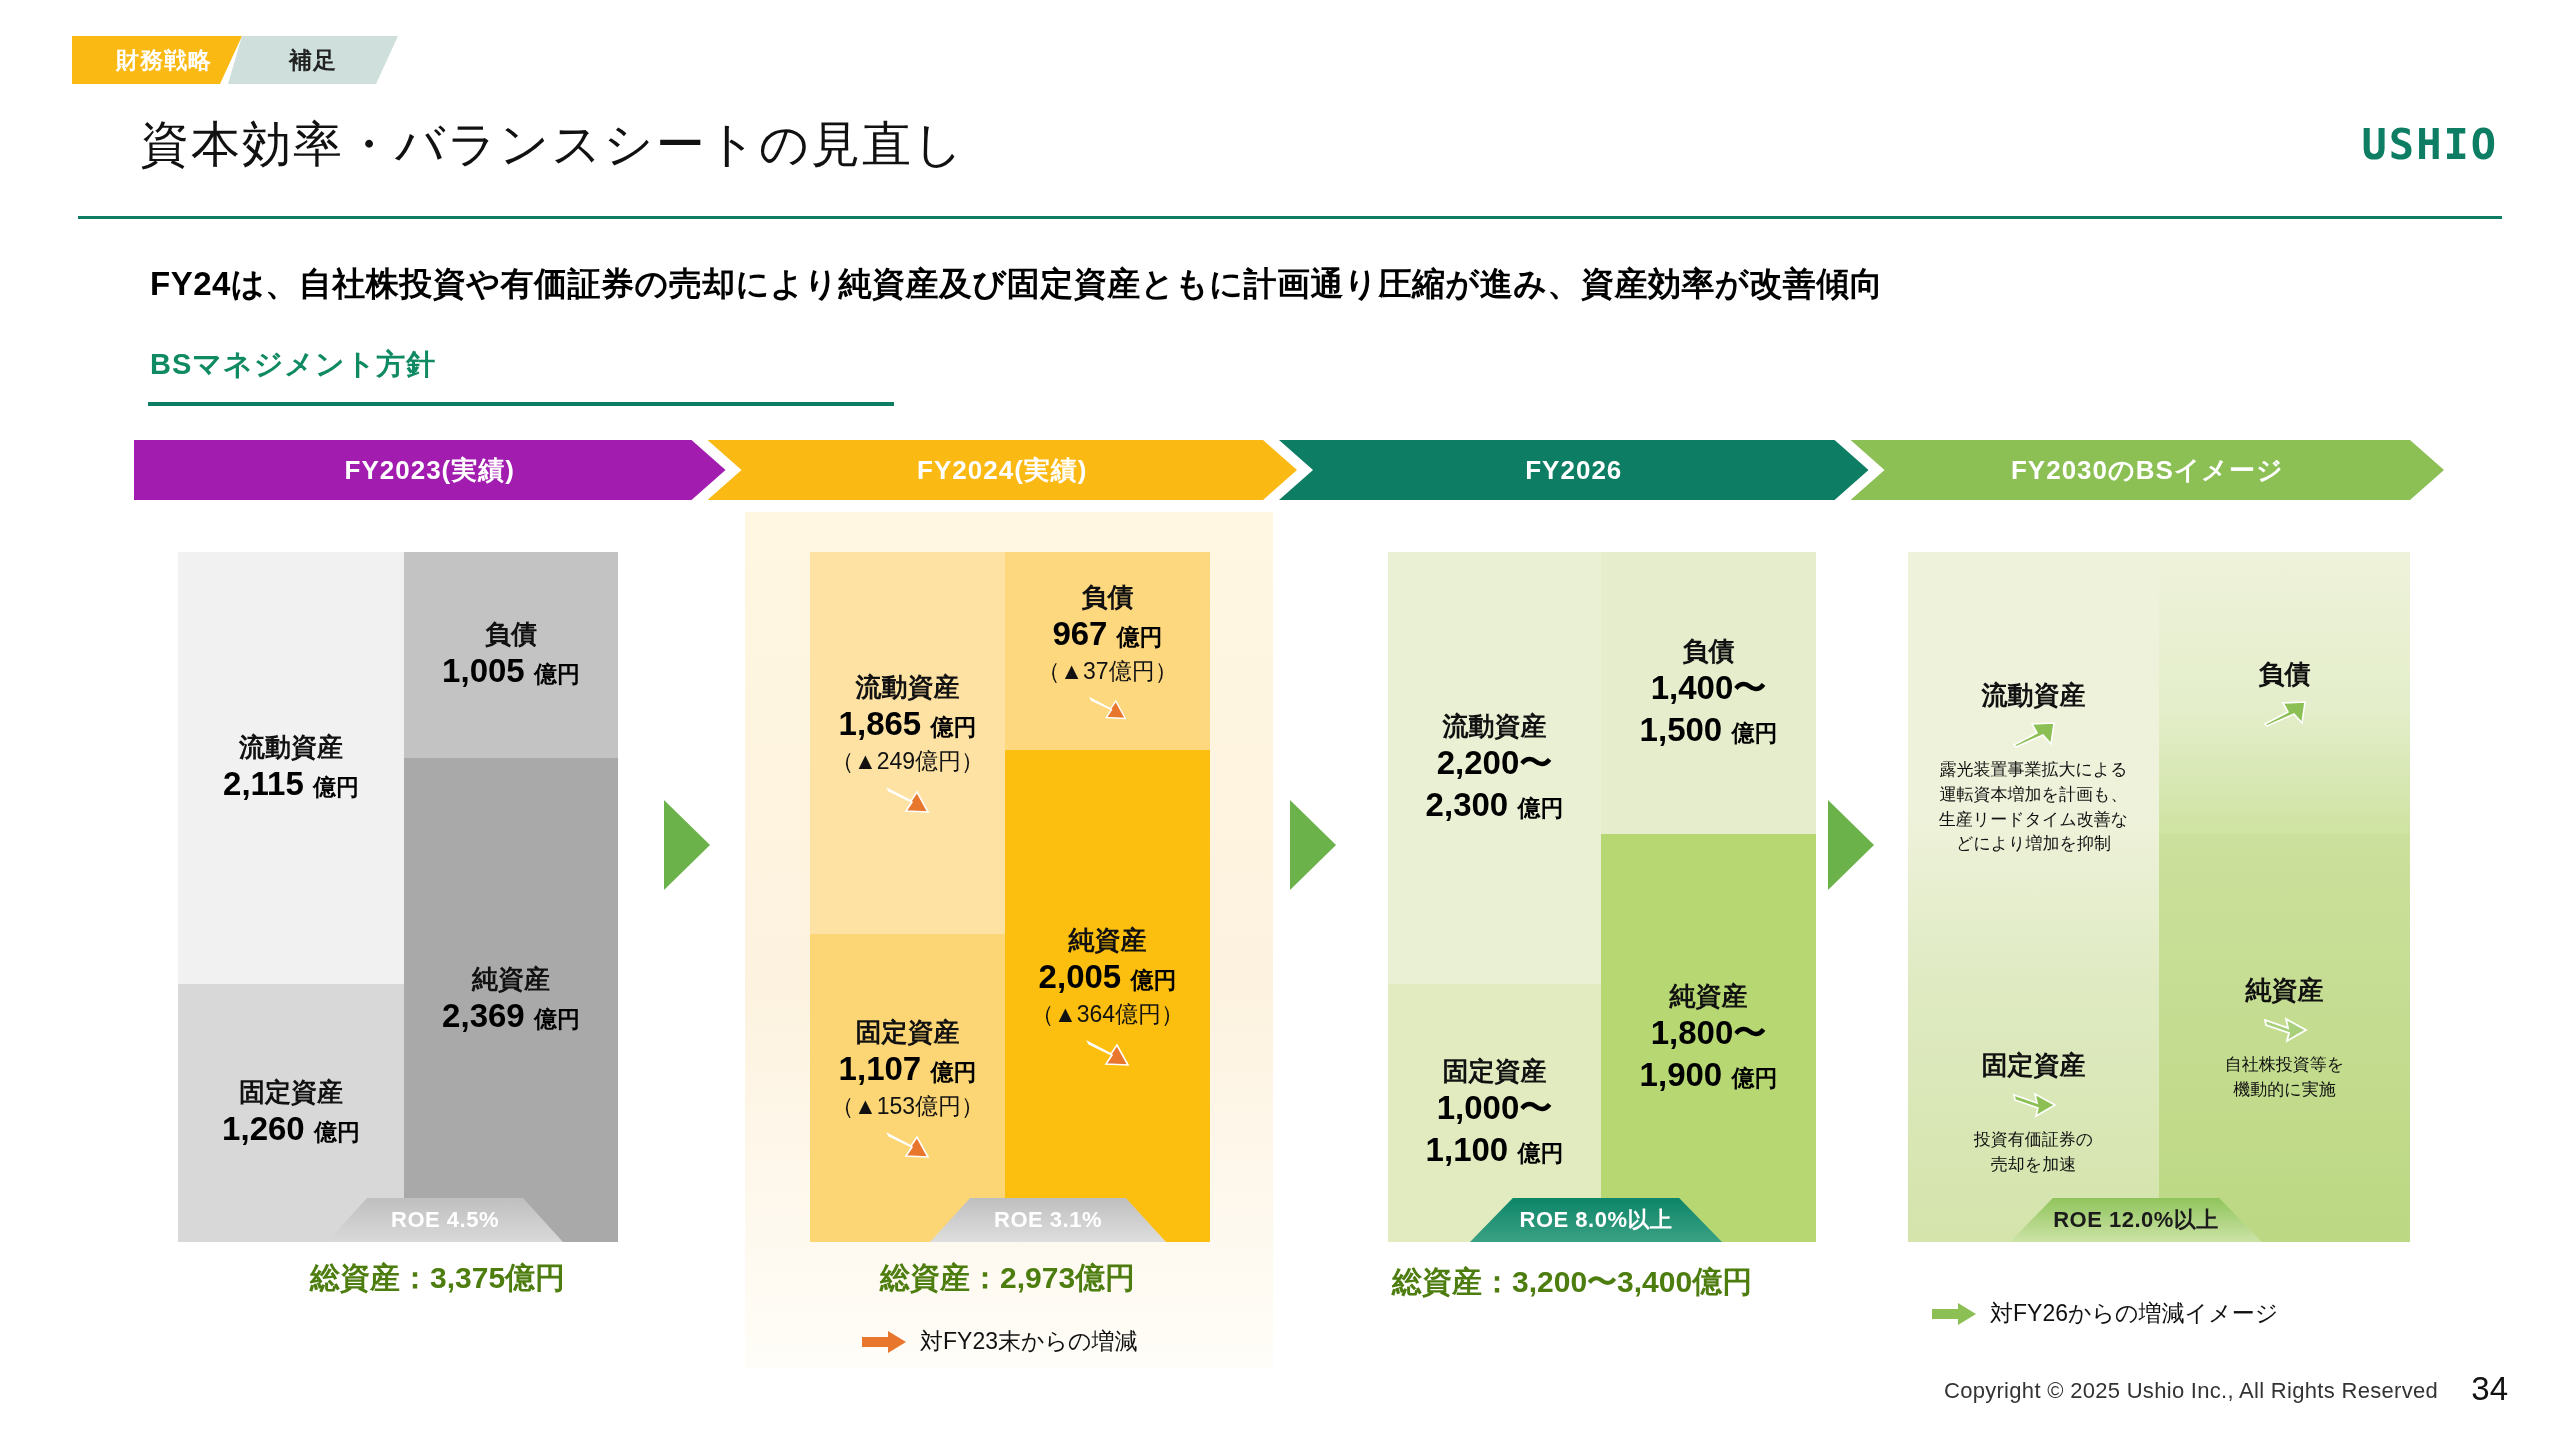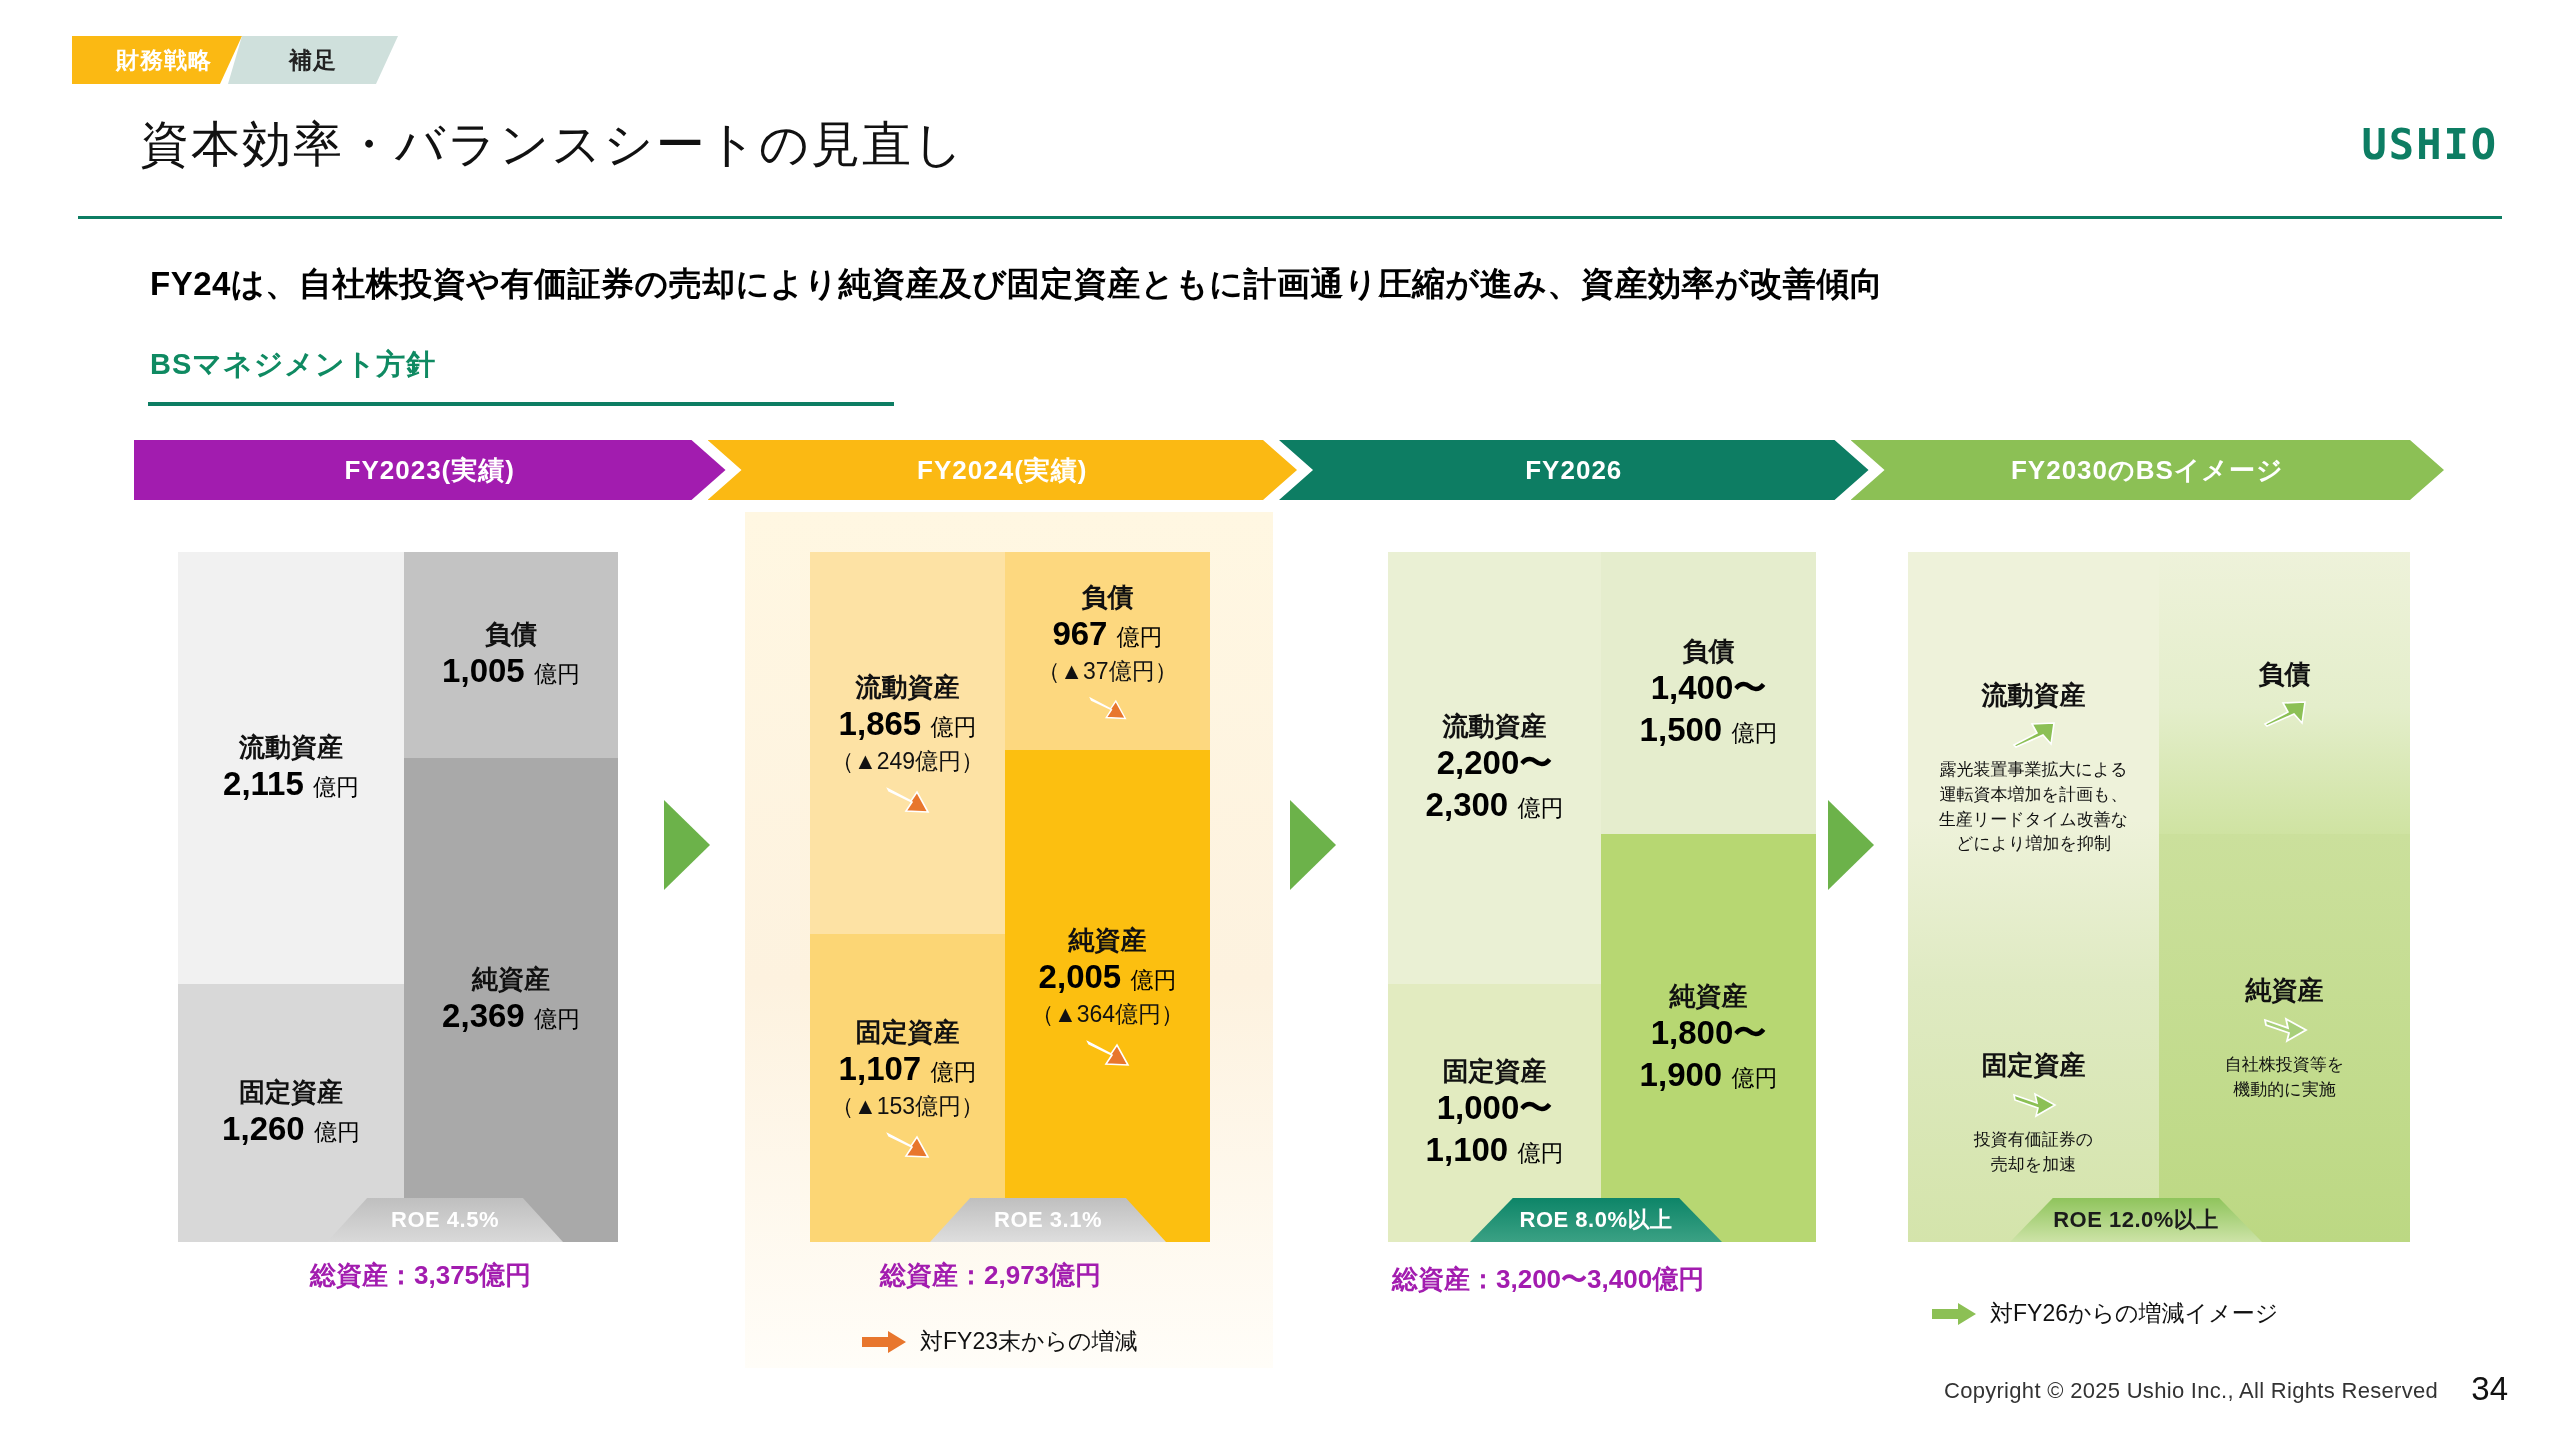--- a/index.html
+++ b/index.html
@@ -69,21 +69,21 @@
   .panel-hl {
     position:absolute; left:745px; top:512px; width:528px; height:856px;
     background:linear-gradient(180deg,#fff7e2 0%,#fdf2df 55%,#fffdf8 100%);
   }
 
   .bscol { position:absolute; top:552px; height:690px; display:flex; }
   .bscol .side { height:100%; display:flex; flex-direction:column; }
   .cell { display:flex; flex-direction:column; align-items:center; justify-content:center; text-align:center; }
   .cell .lbl { font-size:26px; font-weight:600; color:#111; line-height:1.25; }
   .cell .val { font-size:33px; font-weight:bold; color:#000; line-height:1.28; white-space:nowrap; }
-  .cell .val .unit { font-size:23px; font-weight:normal; }
+  .cell .val .unit { font-size:23px; font-weight:bold; }
   .cell .dlt { font-size:23px; font-weight:500; color:#111; line-height:1.3; margin-top:2px; }
 
   
   .arw { margin-top:8px; width:46px; height:30px; }
   .arw.small { width:40px; height:26px; }
 
   
   #col23 { left:178px; width:440px; }
   #col23 .left  { width:226px; }
   #col23 .right { width:214px; }
@@ -127,21 +127,21 @@
     position:absolute; height:44px; display:flex; align-items:center; justify-content:center;
     color:#ffffff; font-size:22px; font-weight:bold; letter-spacing:0.5px; white-space:nowrap;
     clip-path: polygon(17% 0, 83% 0, 100% 100%, 0 100%);
   }
   #roe23 { left:327px; top:1198px; width:236px; background:linear-gradient(180deg,#bfbfbf 0%,#d9d9d9 100%); }
   #roe24 { left:930px; top:1198px; width:236px; background:linear-gradient(180deg,#bfbfbf 0%,#dedede 100%); }
   #roe26 { left:1470px; top:1198px; width:252px; background:linear-gradient(180deg,#0d8568 0%,#3ba184 100%); }
   #roe30 { left:2010px; top:1198px; width:252px; background:linear-gradient(180deg,#8fc45c 0%,#cde3a7 100%); color:#1b1b1b; }
 
   
-  .total { position:absolute; font-size:26px; font-weight:bold; color:#a21caf; white-space:nowrap; }
+  .total { position:absolute; font-size:30px; font-weight:bold; color:#4d7c0f; white-space:nowrap; }
   #tot23 { left:310px; top:1258px; }
   #tot24 { left:880px; top:1258px; }
   #tot26 { left:1392px; top:1262px; }
 
   
   .conn { position:absolute; width:46px; height:90px; background:#6cb24a;
           clip-path: polygon(0 0, 100% 50%, 0 100%); }
   #conn1 { left:664px; top:800px; }
   #conn2 { left:1290px; top:800px; }
   #conn3 { left:1828px; top:800px; }

